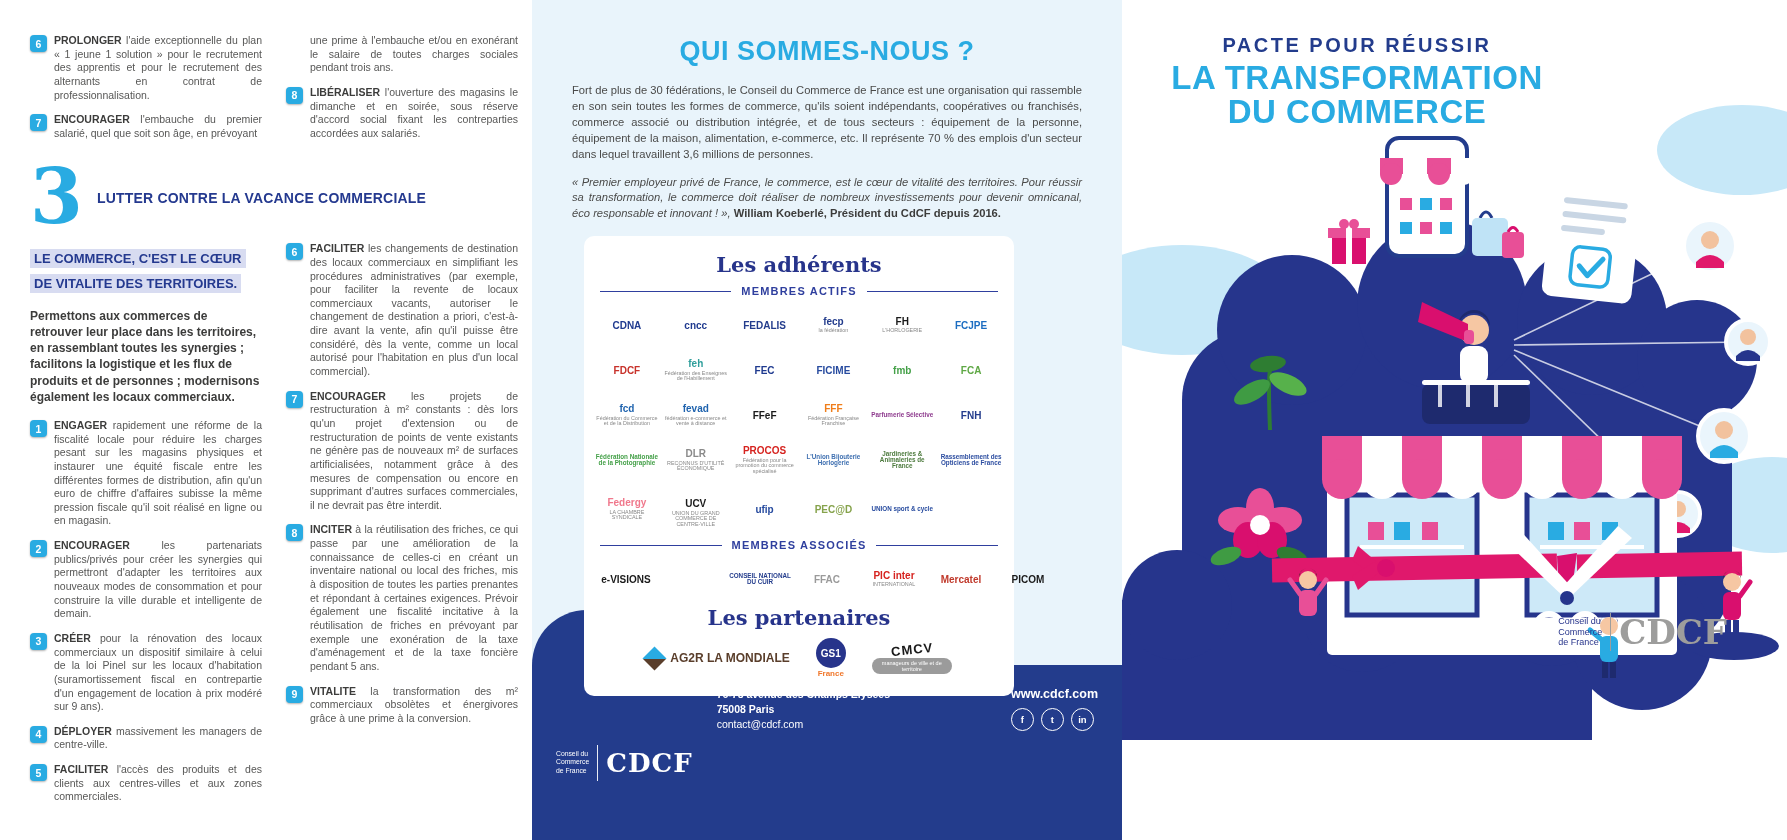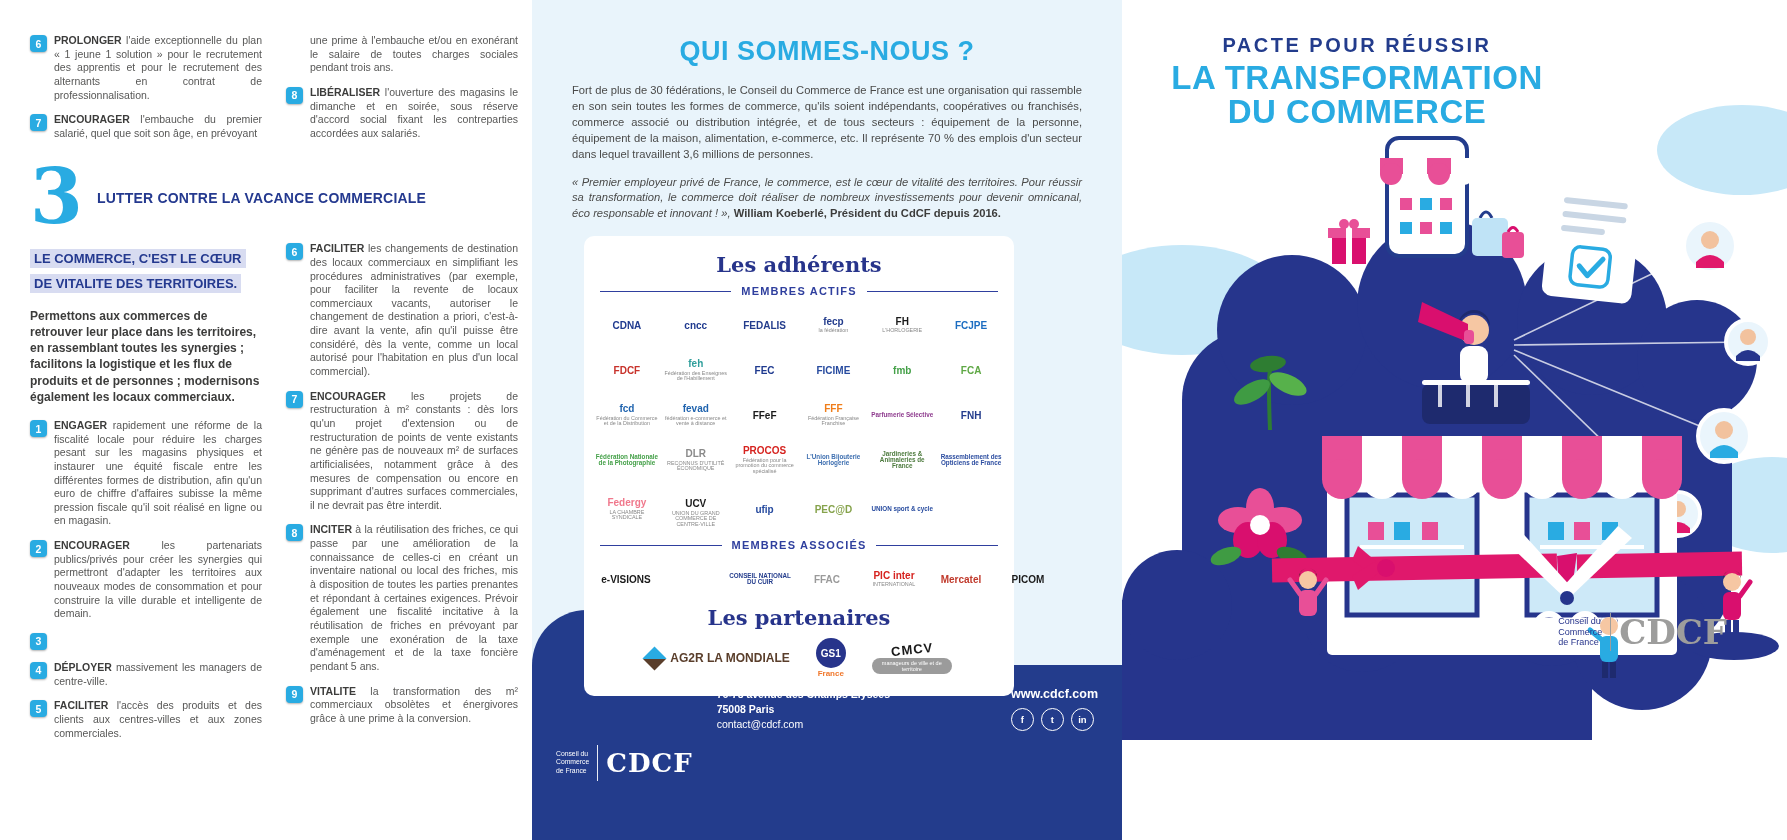--- a/index.html
+++ b/index.html
@@ -129,20 +129,21 @@
             <div class="nitem">
             <span class="badge">1</span>
             <p class="ntext"><b class="kw">ENGAGER</b> <span>rapidement une réforme de la fiscalité locale pour réduire les charges pesant sur les magasins physiques et instaurer une équité fiscale entre les différentes formes de distribution, afin qu'un euro de chiffre d'affaires subisse la même pression fiscale qu'il soit réalisé en ligne ou en magasin.</span></p>
           </div>
             <div class="nitem">
             <span class="badge">2</span>
             <p class="ntext"><b class="kw">ENCOURAGER</b> <span>les partenariats publics/privés pour créer les synergies qui permettront d'adapter les territoires aux nouveaux modes de consommation et pour construire la ville durable et intelligente de demain.</span></p>
           </div>
             <div class="nitem">
             <span class="badge">3</span>
+            <p class="ntext"><b class="kw">CRÉER</b> <span>pour la rénovation des locaux commerciaux un dispositif similaire à celui de la loi Pinel sur les locaux d'habitation (suramortissement fiscal en contrepartie d'un engagement de location à prix modéré sur 9 ans).</span></p>
           </div>
             <div class="nitem">
             <span class="badge">4</span>
             <p class="ntext"><b class="kw">DÉPLOYER</b> <span>massivement les managers de centre-ville.</span></p>
           </div>
             <div class="nitem">
             <span class="badge">5</span>
             <p class="ntext"><b class="kw">FACILITER</b> <span>l'accès des produits et des clients aux centres-villes et aux zones commerciales.</span></p>
           </div>
           </div>

